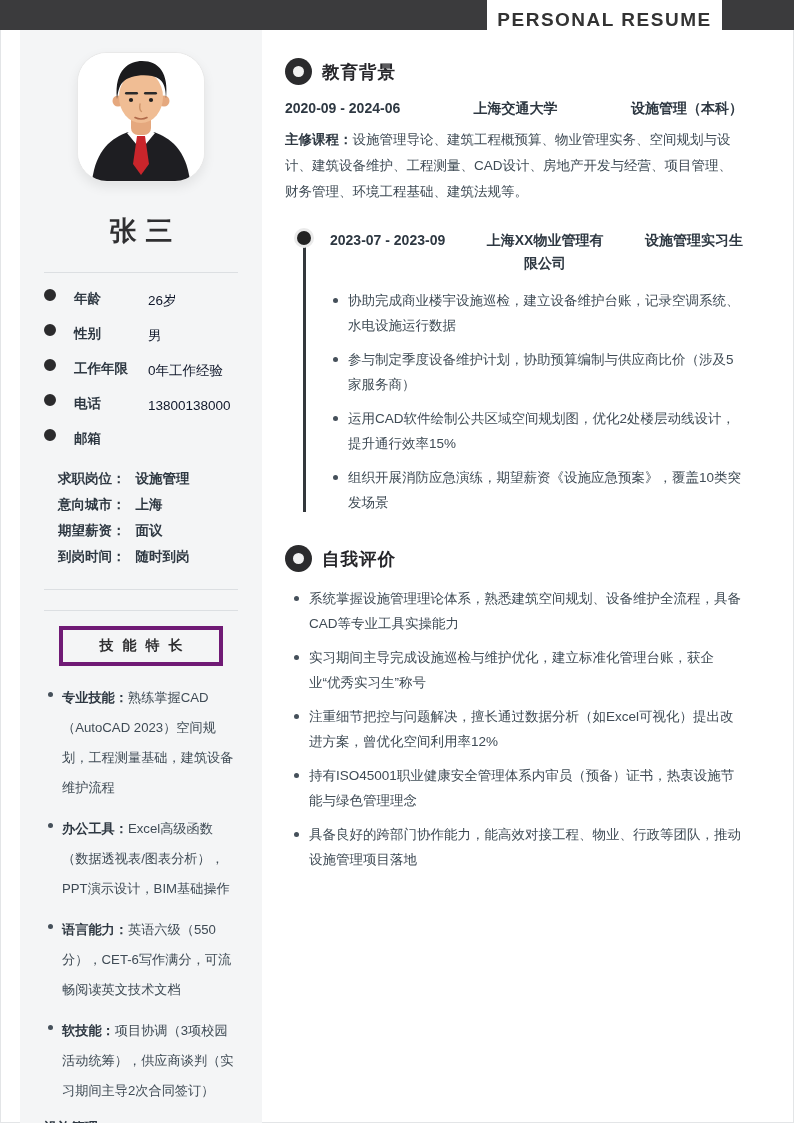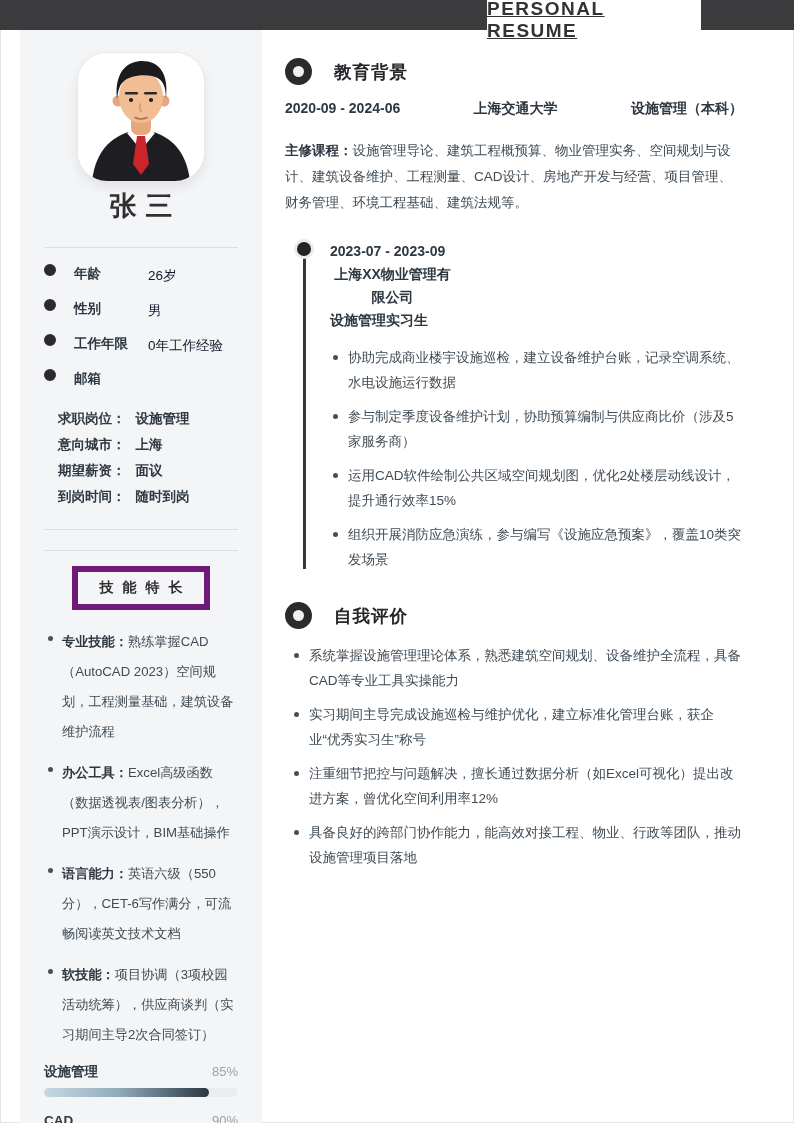--- a/index.html
+++ b/index.html
@@ -17,64 +17,64 @@
     box-shadow: inset 0 0 0 1px #e3e5e7;
     overflow: hidden;
   }
 
   
   .banner-bar {
     position: absolute; left: 0; top: 8; width: 794px; height: 30px;
     background: #3b3b3d;
   }
   .banner-label {
-    position: absolute; left: 487px; top: 0; width: 214px; height: 40px;
+    position: absolute; left: 487px; top: 0; width: 235px; height: 40px;
     background: #ffffff;
     display: flex; align-items: center; justify-content: center;
-    font-size: 19px; font-weight: 700; letter-spacing: 1.5px; color: #333; text-decoration: underline;
+    font-size: 19px; font-weight: 700; letter-spacing: 1.5px; color: #333;
   }
 
   
   .sidebar {
     position: absolute; left: 20px; top: 30px; width: 242px; height: 1093px;
     background: #f4f5f6;
     padding: 0 24px;
     overflow: hidden;
   }
   .avatar-card {
     width: 128px; height: 130px; margin: 22px auto 0;
     background: #fff; border: 1px solid #e9e9e9; border-radius: 30px;
     box-shadow: 0 5px 12px rgba(0,0,0,.08);
     overflow: hidden;
   }
   .avatar-card svg { display: block; width: 100%; height: 100%; }
   .name {
-    margin-top: 6px; text-align: center;
+    margin-top: 31px; text-align: center;
     font-size: 27px; font-weight: 700; color: #2f2f31;
     letter-spacing: 9px; text-indent: 9px;
   }
   .sb-divider { border: none; border-top: 1px solid #dcdfe2; margin-top: 23px; }
 
   .info-list { list-style: none; margin-top: 14px; }
   .info-row { display: flex; align-items: flex-start; margin-bottom: 11px; min-height: 23px; }
   .donut-icon {
     flex: 0 0 auto; width: 8px; height: 8px; margin-top: 2px;
     border: 6px solid #2b2b2d; border-radius: 50%; background: #fdfdfd;
   }
   .info-label { width: 74px; margin-left: 18px; font-size: 13.5px; font-weight: 700; color: #2e3842; padding-top: 3px; }
   .info-value { flex: 1; font-size: 13.5px; color: #0f172a; padding-top: 3px; line-height: 21px; word-break: break-all; }
 
   .intent { margin-top: 20px; padding-left: 14px; }
   .intent-row { display: flex; margin-bottom: 8px; font-size: 13.5px; }
   .intent-label { font-weight: 700; color: #2e3842; }
   .intent-value { font-weight: 700; color: #2e3842; margin-left: 10px; }
 
   .skills-box {
-    width: 138px; margin: 15px auto 0;
-    border: 6px solid #701a75; padding: 7px 0;
+    width: 164px; margin: 15px auto 0;
+    border: 4px solid #701a75; padding: 7px 0;
     text-align: center; font-size: 14px; font-weight: 700; color: #2f2f31;
     letter-spacing: 9px; text-indent: 9px;
   }
   .skill-list { list-style: none; margin-top: 17px; }
   .skill-item {
     position: relative; padding-left: 18px; margin-bottom: 11px;
     font-size: 13.2px; line-height: 30px; color: #3f4b55;
   }
   .skill-item::before {
     content: ""; position: absolute; left: 4px; top: 9px;
@@ -85,54 +85,54 @@
   .bars { margin-top: 13px; }
   .bar { margin-bottom: 16px; }
   .bar-head { display: flex; justify-content: space-between; align-items: baseline; }
   .bar-label { font-size: 13.5px; font-weight: 700; color: #2e3842; }
   .bar-percent { font-size: 13px; color: #9aa2a9; }
   .bar-track { margin-top: 7px; height: 9px; border-radius: 5px; background: #e8edf0; overflow: hidden; }
   .bar-fill { height: 100%; border-radius: 5px; background: linear-gradient(90deg, #c7d8e2 0%, #92abbb 45%, #2a3740 100%); }
 
   
   .main { position: absolute; left: 285px; top: 58px; width: 458px; }
-  .section-header { display: flex; align-items: center; gap: 22px; }
+  .section-header { display: flex; align-items: center; gap: 10px; }
   .section-icon {
     flex: 0 0 auto; width: 27px; height: 27px; border-radius: 50%;
     background: #2b2b2d; position: relative;
   }
   .section-icon::after {
     content: ""; position: absolute; left: 50%; top: 50%;
     width: 11px; height: 11px; margin: -5.5px 0 0 -5.5px;
     border-radius: 50%; background: #f1f1f1;
   }
   .section-title { font-size: 17.5px; font-weight: 700; color: #26262a; letter-spacing: 1px; }
 
   .edu-row {
     display: flex; justify-content: space-between; align-items: flex-start;
     margin-top: 15px; font-size: 14px; font-weight: 700; color: #2e3842;
   }
   .edu-line { margin-top: 10px; font-size: 13.5px; line-height: 26px; }
   .edu-line b { font-weight: 700; color: #2e3842; }
-  .courses { margin-top: 20px; }
+  .courses { margin-top: 9px; }
 
   .section-internship { margin-top: 24px; }
   .timeline { position: relative; margin: 12px 0 0 12px; padding-left: 33px; }
   .timeline::before {
     content: ""; position: absolute; left: 5.5px; top: 17px; bottom: 3px;
     width: 3px; background: #33383c;
   }
   .timeline-dot {
     position: absolute; left: 0; top: 2px; width: 14px; height: 14px;
     border-radius: 50%; background: #222;
     box-shadow: 0 0 0 3px #eaeaea;
   }
   .entry-head {
     display: flex; justify-content: space-between; align-items: flex-start;
-    font-size: 14px; font-weight: 700; color: #2e3842; line-height: 23px; flex-direction: column;
+    font-size: 14px; font-weight: 700; color: #2e3842; line-height: 23px;
   }
   .entry-company { max-width: 125px; text-align: center; }
   .main-bullets { list-style: none; margin-top: 13px; }
   .main-bullets li {
     position: relative; padding-left: 18px; margin-bottom: 9px;
     font-size: 13.5px; line-height: 25px; color: #3f4b55;
   }
   .main-bullets li::before {
     content: ""; position: absolute; left: 3px; top: 10px;
     width: 5px; height: 5px; border-radius: 50%; background: #45505a;
@@ -196,20 +196,25 @@
       </li>
       <li class="info-row">
         <span class="donut-icon"></span>
         <span class="info-label">性别</span>
         <span class="info-value">男</span>
       </li>
       <li class="info-row">
         <span class="donut-icon"></span>
         <span class="info-label">工作年限</span>
         <span class="info-value">0年工作经验</span>
+      </li>
+      <li class="info-row">
+        <span class="donut-icon"></span>
+        <span class="info-label">电话</span>
+        <span class="info-value">13800138000</span>
       </li>
       <li class="info-row">
         <span class="donut-icon"></span>
         <span class="info-label">邮箱</span>
       </li>
     </ul>
 
     <div class="intent">
       <div class="intent-row">
         <span class="intent-label">求职岗位：</span>
@@ -285,32 +290,33 @@
         <span class="timeline-dot"></span>
         <div class="entry-head">
           <span>2023-07 - 2023-09</span>
           <span class="entry-company">上海XX物业管理有限公司</span>
           <span>设施管理实习生</span>
         </div>
         <ul class="main-bullets">
           <li>协助完成商业楼宇设施巡检，建立设备维护台账，记录空调系统、水电设施运行数据</li>
           <li>参与制定季度设备维护计划，协助预算编制与供应商比价（涉及5家服务商）</li>
           <li>运用CAD软件绘制公共区域空间规划图，优化2处楼层动线设计，提升通行效率15%</li>
-          <li>组织开展消防应急演练，参与编写《设施应急预案》，覆盖10类突发场景</li>
+          <li>组织开展消防应急演练，期望薪资《设施应急预案》，覆盖10类突发场景</li>
         </ul>
       </div>
     </section>
 
     <section class="section-eval">
       <div class="section-header">
         <span class="section-icon"></span>
         <span class="section-title">自我评价</span>
       </div>
       <ul class="main-bullets eval-bullets">
         <li>系统掌握设施管理理论体系，熟悉建筑空间规划、设备维护全流程，具备CAD等专业工具实操能力</li>
         <li>实习期间主导完成设施巡检与维护优化，建立标准化管理台账，获企业“优秀实习生”称号</li>
         <li>注重细节把控与问题解决，擅长通过数据分析（如Excel可视化）提出改进方案，曾优化空间利用率12%</li>
+        <li>持有ISO45001职业健康安全管理体系内审员（预备）证书，热衷设施节能与绿色管理理念</li>
         <li>具备良好的跨部门协作能力，能高效对接工程、物业、行政等团队，推动设施管理项目落地</li>
       </ul>
     </section>
 
   </main>
 </div>
 
 </body></html>

